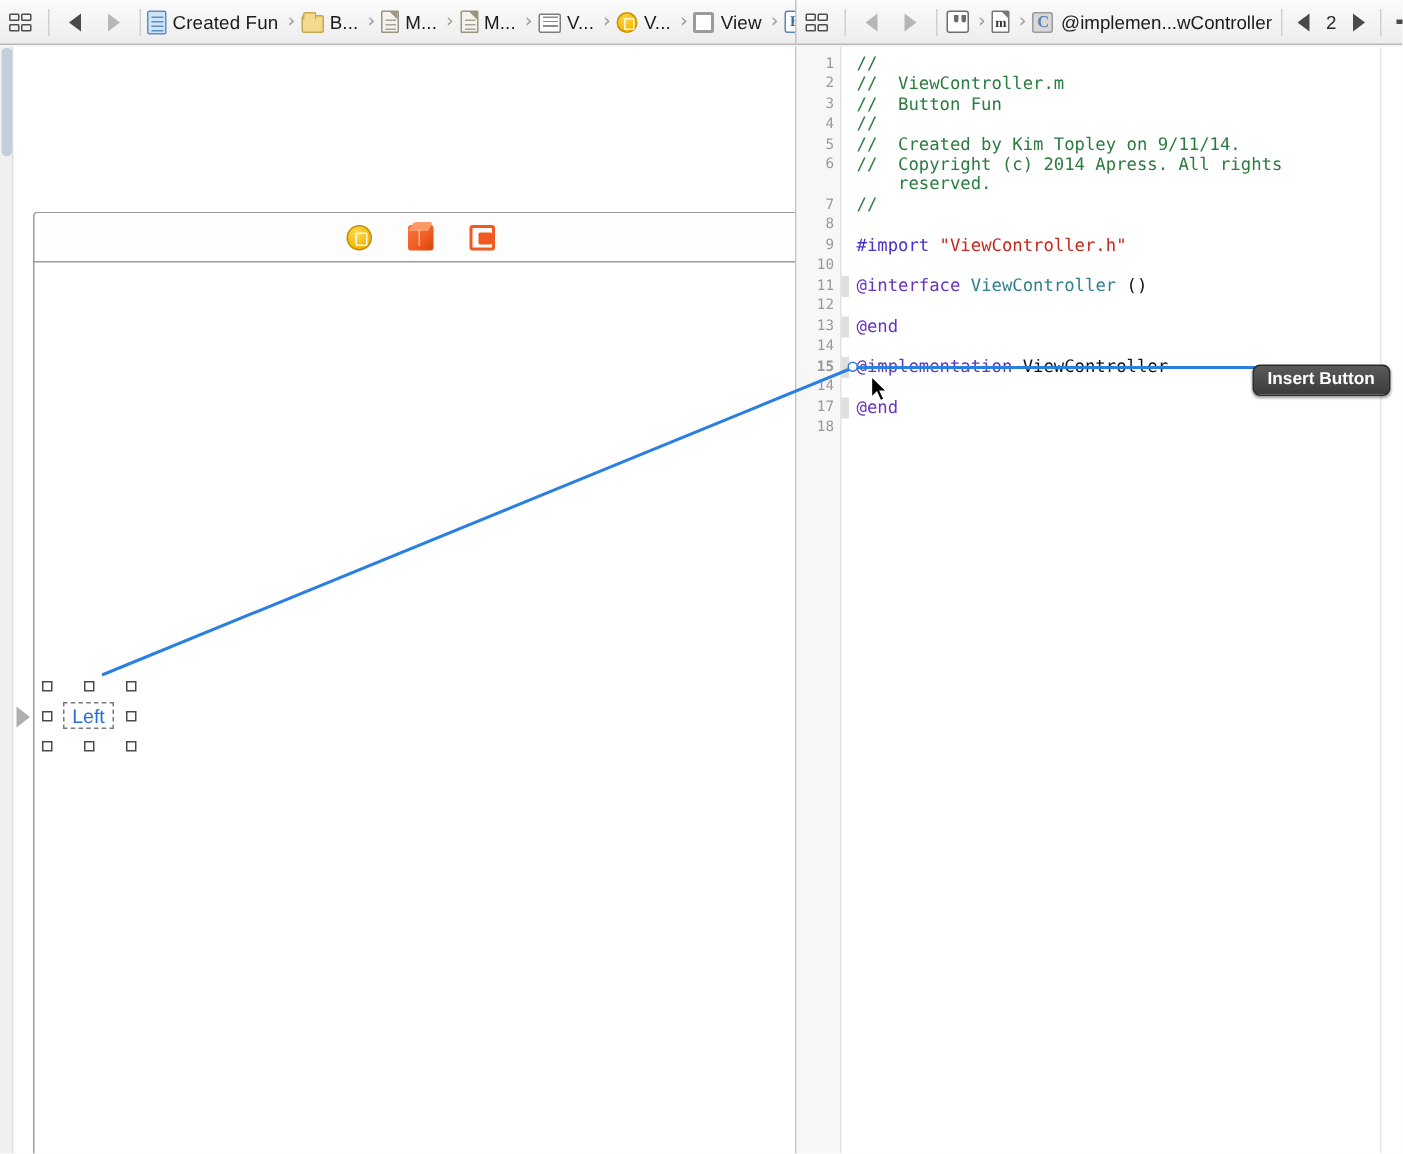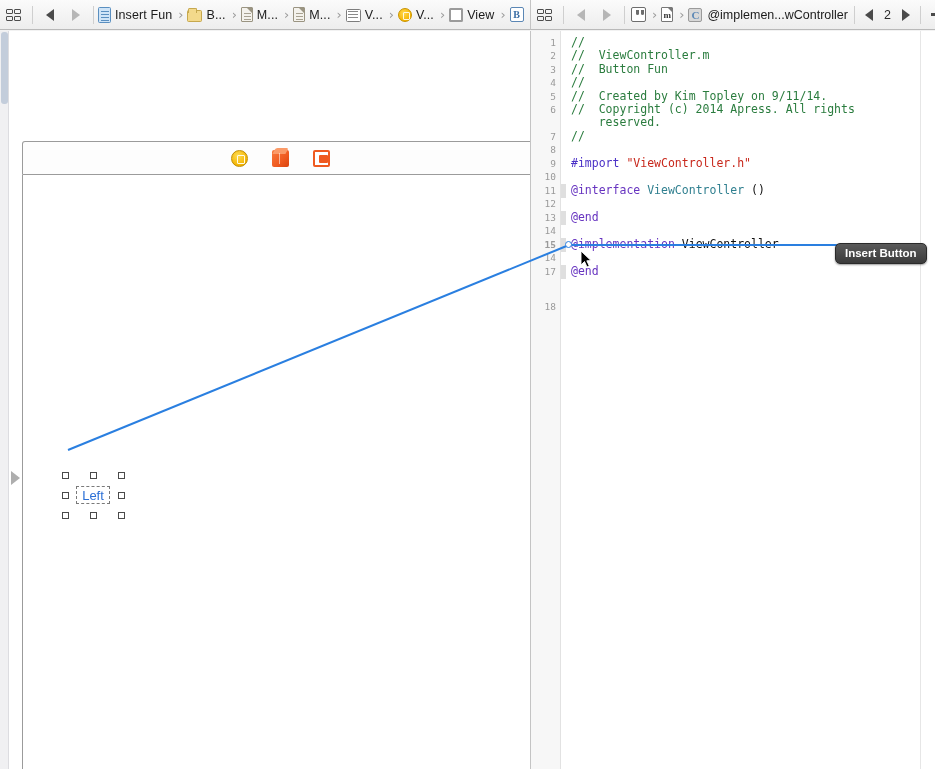--- a/index.html
+++ b/index.html
@@ -193,21 +193,21 @@
     background:#ef5a20; border-radius:1px;
   }
 
   .device-view{
     position:absolute; left:13px; top:143px; width:516px; height:612px;
     background:#ffffff; border:1px solid #9b9b9b; border-radius:0 0 3px 3px;
   }
 
   
   .sel-button{
-    position:absolute; left:33px; top:455px; width:34px; height:20px;margin-left:34px;
+    position:absolute; left:33px; top:437px; width:34px; height:20px;
   }
   .sel-label{
     position:absolute; left:0; top:2px; width:34px; text-align:center;
     font-size:13px; color:#2a6fd6; font-family:"Liberation Sans", sans-serif;
   }
   .sel-dashed{
     position:absolute; left:0; top:0; width:34px; height:18px;
     border:1px dashed #7a7a7a;
   }
   .handle{
@@ -295,21 +295,21 @@
         <span class="tri-left"></span>
       </div>
     <div class="jb-btn" style="width:26px">
         <span class="tri-right dim"></span>
       </div>
     <div class="jb-sep"></div>
 
     <div class="crumbs">
       <div class="crumb">
         <span class="ic ic-proj"></span>
-        <span class="ctext">Insert Fun</span>
+        <span class="ctext">Created Fun</span>
       </div>
       <span class="chev">›</span>
 
       <div class="crumb">
         <span class="ic ic-folder"></span>
         <span class="ctext">B...</span>
       </div>
       <span class="chev">›</span>
 
       <div class="crumb">
@@ -440,21 +440,21 @@
         <div class="ln" style="top: 113px;">8</div>
         <div class="ln" style="top: 127px;">9</div>
         <div class="ln" style="top: 140px;">10</div>
         <div class="ln" style="top: 154px;">11</div>
         <div class="ln" style="top: 167px;">12</div>
         <div class="ln" style="top: 181px;">13</div>
         <div class="ln" style="top: 194px; margin-left: 17px;">14</div>
         <div class="ln" style="top: 208px; font-weight: bold;">15</div>
         <div class="ln" style="top: 221px;">14</div>
         <div class="ln" style="top: 235px;">17</div>
-        <div class="ln" style="top: 248px; margin-top: 22px;">18</div>
+        <div class="ln" style="top: 248px;">18</div>
       </div>
     <div class="code"><div class="row" style="top: 5px;"><span class="cmt">//</span></div><div class="row" style="top: 18px;"><span class="cmt">//  ViewController.m</span></div><div class="row" style="top: 32px;"><span class="cmt">//  Button Fun</span></div><div class="row" style="top: 45px;"><span class="cmt">//</span></div><div class="row" style="top: 59px;"><span class="cmt">//  Created by Kim Topley on 9/11/14.</span></div><div class="row" style="top: 72px;"><span class="cmt">//  Copyright (c) 2014 Apress. All rights</span></div><div class="row" style="top: 85px;"><span class="cmt">    reserved.</span></div><div class="row" style="top: 99px;"><span class="cmt">//</span></div><div class="row" style="top: 112px;"></div><div class="row" style="top: 126px;"><span class="kw">#import </span><span class="str">"ViewController.h"</span></div><div class="row" style="top: 139px;"></div><div class="row" style="top: 153px;"><span class="at">@interface </span><span class="typ">ViewController</span><span class="pln"> ()</span></div><div class="row" style="top: 166px;"></div><div class="row" style="top: 180px;"><span class="at">@end</span></div><div class="row" style="top: 193px;"></div><div class="row" style="top: 207px;"><span class="at">@implementation </span><span class="pln">ViewController</span></div><div class="row" style="top: 220px;"></div><div class="row" style="top: 234px;"><span class="at">@end</span></div><div class="row" style="top: 247px;"></div></div>
     <div class="ed-scroll"></div>
   <div class="changebar" style="top: 153px; height: 14px;"></div>
       <div class="changebar" style="top: 180px; height: 14px;"></div>
       <div class="changebar" style="top: 207px; height: 14px;"></div>
       <div class="changebar" style="top: 234px; height: 14px;"></div>
     </div>
 
   <svg class="conn-svg">

